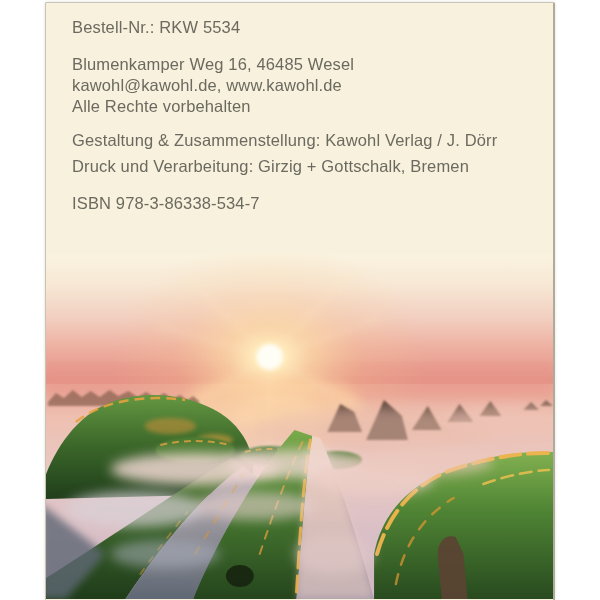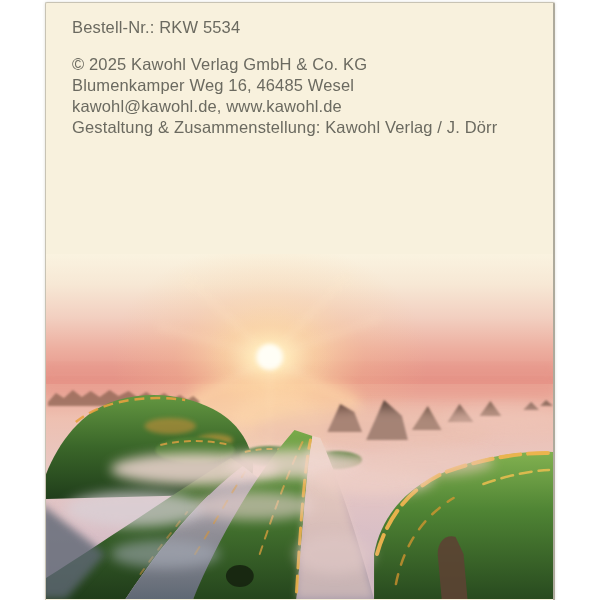--- a/index.html
+++ b/index.html
@@ -59,24 +59,26 @@
   .photo svg { display: block; width: 100%; height: 100%; }
 </style>
 </head>
 <body>
 
 <div class="stage">
   <div class="page">
 
     <div class="imprint">
       <p class="gap-lg">Bestell-Nr.: RKW 5534</p>
-      <p>© 2025 Kawohl Verlag GmbH &amp; Co. KG</p>
       <p>Blumenkamper Weg 16, 46485 Wesel</p>
       <p>kawohl@kawohl.de, www.kawohl.de</p>
+      <p class="gap-sm">Alle Rechte vorbehalten</p>
       <p class="gap-md">Gestaltung &amp; Zusammenstellung: Kawohl Verlag / J. Dörr</p>
+      <p class="gap-lg">Druck und Verarbeitung: Girzig + Gottschalk, Bremen</p>
+      <p>ISBN 978-3-86338-534-7</p>
     </div>
 
     <div class="photo">
       <svg viewBox="0 0 510 345" preserveAspectRatio="none" xmlns="http://www.w3.org/2000/svg">
         <defs>
           <linearGradient id="sky" x1="0" y1="0" x2="0" y2="1">
             <stop offset="0" stop-color="#faf3e0"></stop>
             <stop offset="0.2" stop-color="#f7e8d5"></stop>
             <stop offset="0.42" stop-color="#f2cfc0"></stop>
             <stop offset="0.62" stop-color="#edafa0"></stop>

